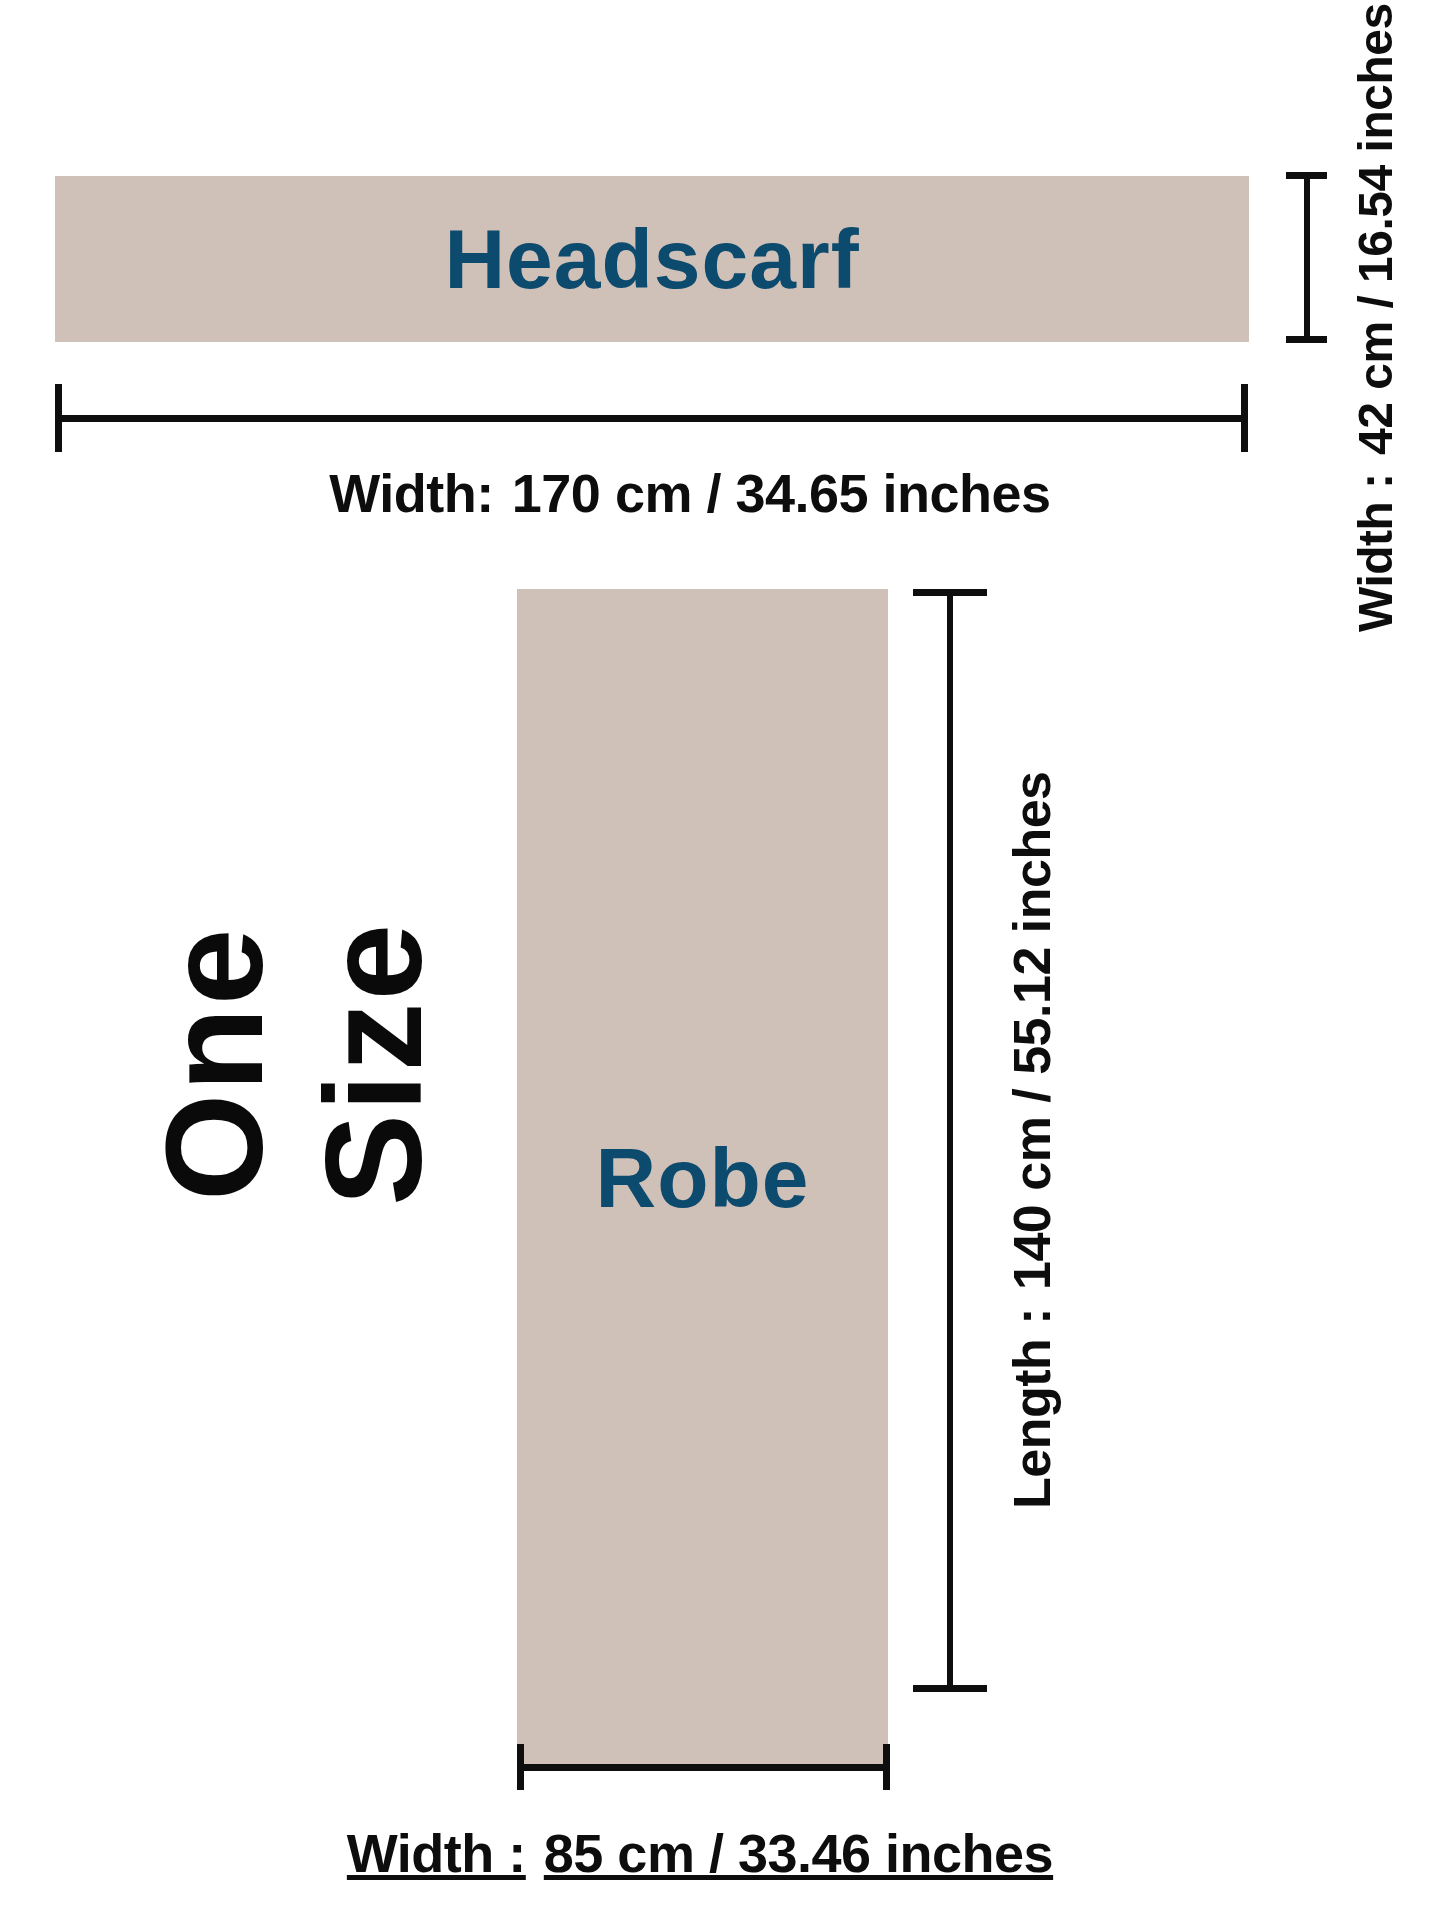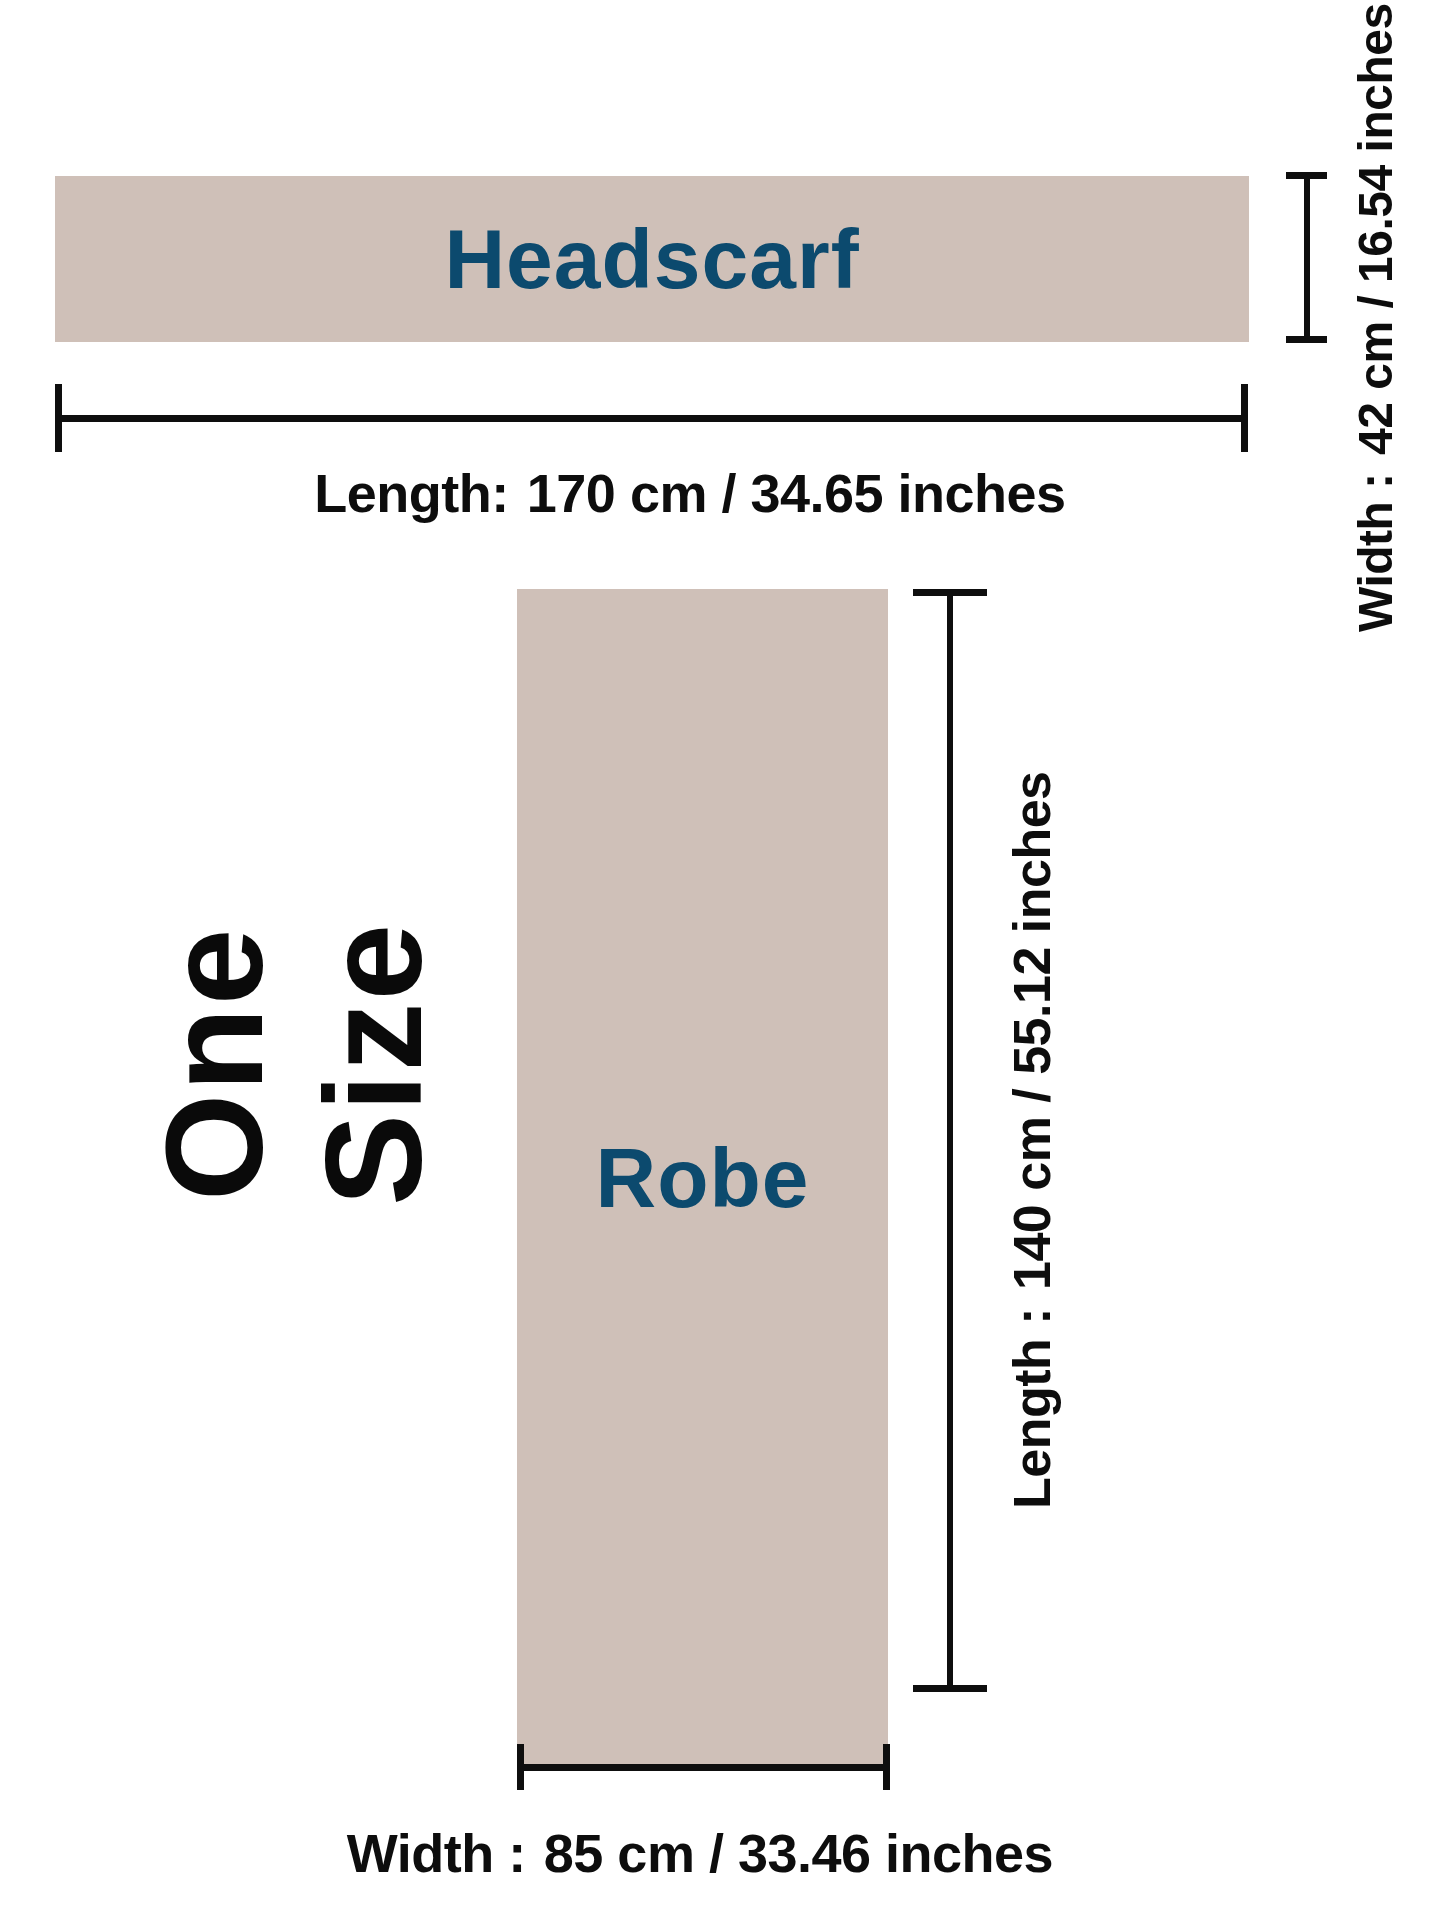--- a/index.html
+++ b/index.html
@@ -91,21 +91,21 @@
   <span class="swatch-label">Headscarf</span>
 </div>
 
 <div class="dim-h" style="left:55px; top:384px; width:1193px; height:68px;">
   <div class="cap-left"></div>
   <div class="bar"></div>
   <div class="cap-right"></div>
 </div>
 
 <div class="dim-text horiz" style="left:280px; top:462px; width:820px;">
-  <span class="label">Length:</span><span class="value">170 cm / 34.65 inches</span>
+  <span class="label">Width:</span><span class="value">170 cm / 34.65 inches</span>
 </div>
 
 <div class="dim-v" style="left:1286px; top:172px; width:41px; height:171px;">
   <div class="cap-top"></div>
   <div class="bar"></div>
   <div class="cap-bottom"></div>
 </div>
 
 <div class="dim-text vert" style="left:1348px; top:28px; width:62px; height:604px; font-size:48px;">
   <span class="label">Width :</span><span class="value">42 cm / 16.54 inches</span>
@@ -126,15 +126,15 @@
 <div class="dim-text vert" style="left:1002px; top:748px; width:66px; height:784px; font-size:52px;">
   <span class="label">Length :</span><span class="value">140 cm / 55.12 inches</span>
 </div>
 
 <div class="dim-h" style="left:517px; top:1744px; width:373px; height:46px;">
   <div class="cap-left"></div>
   <div class="bar"></div>
   <div class="cap-right"></div>
 </div>
 
-<div class="dim-text horiz" style="left:310px; top:1822px; width:780px;">
+<div class="dim-text horiz" style="left:310px; top:1822px; width:780px;text-decoration:underline;">
   <span class="label">Width :</span><span class="value">85 cm / 33.46 inches</span>
 </div>
 
 </body></html>

